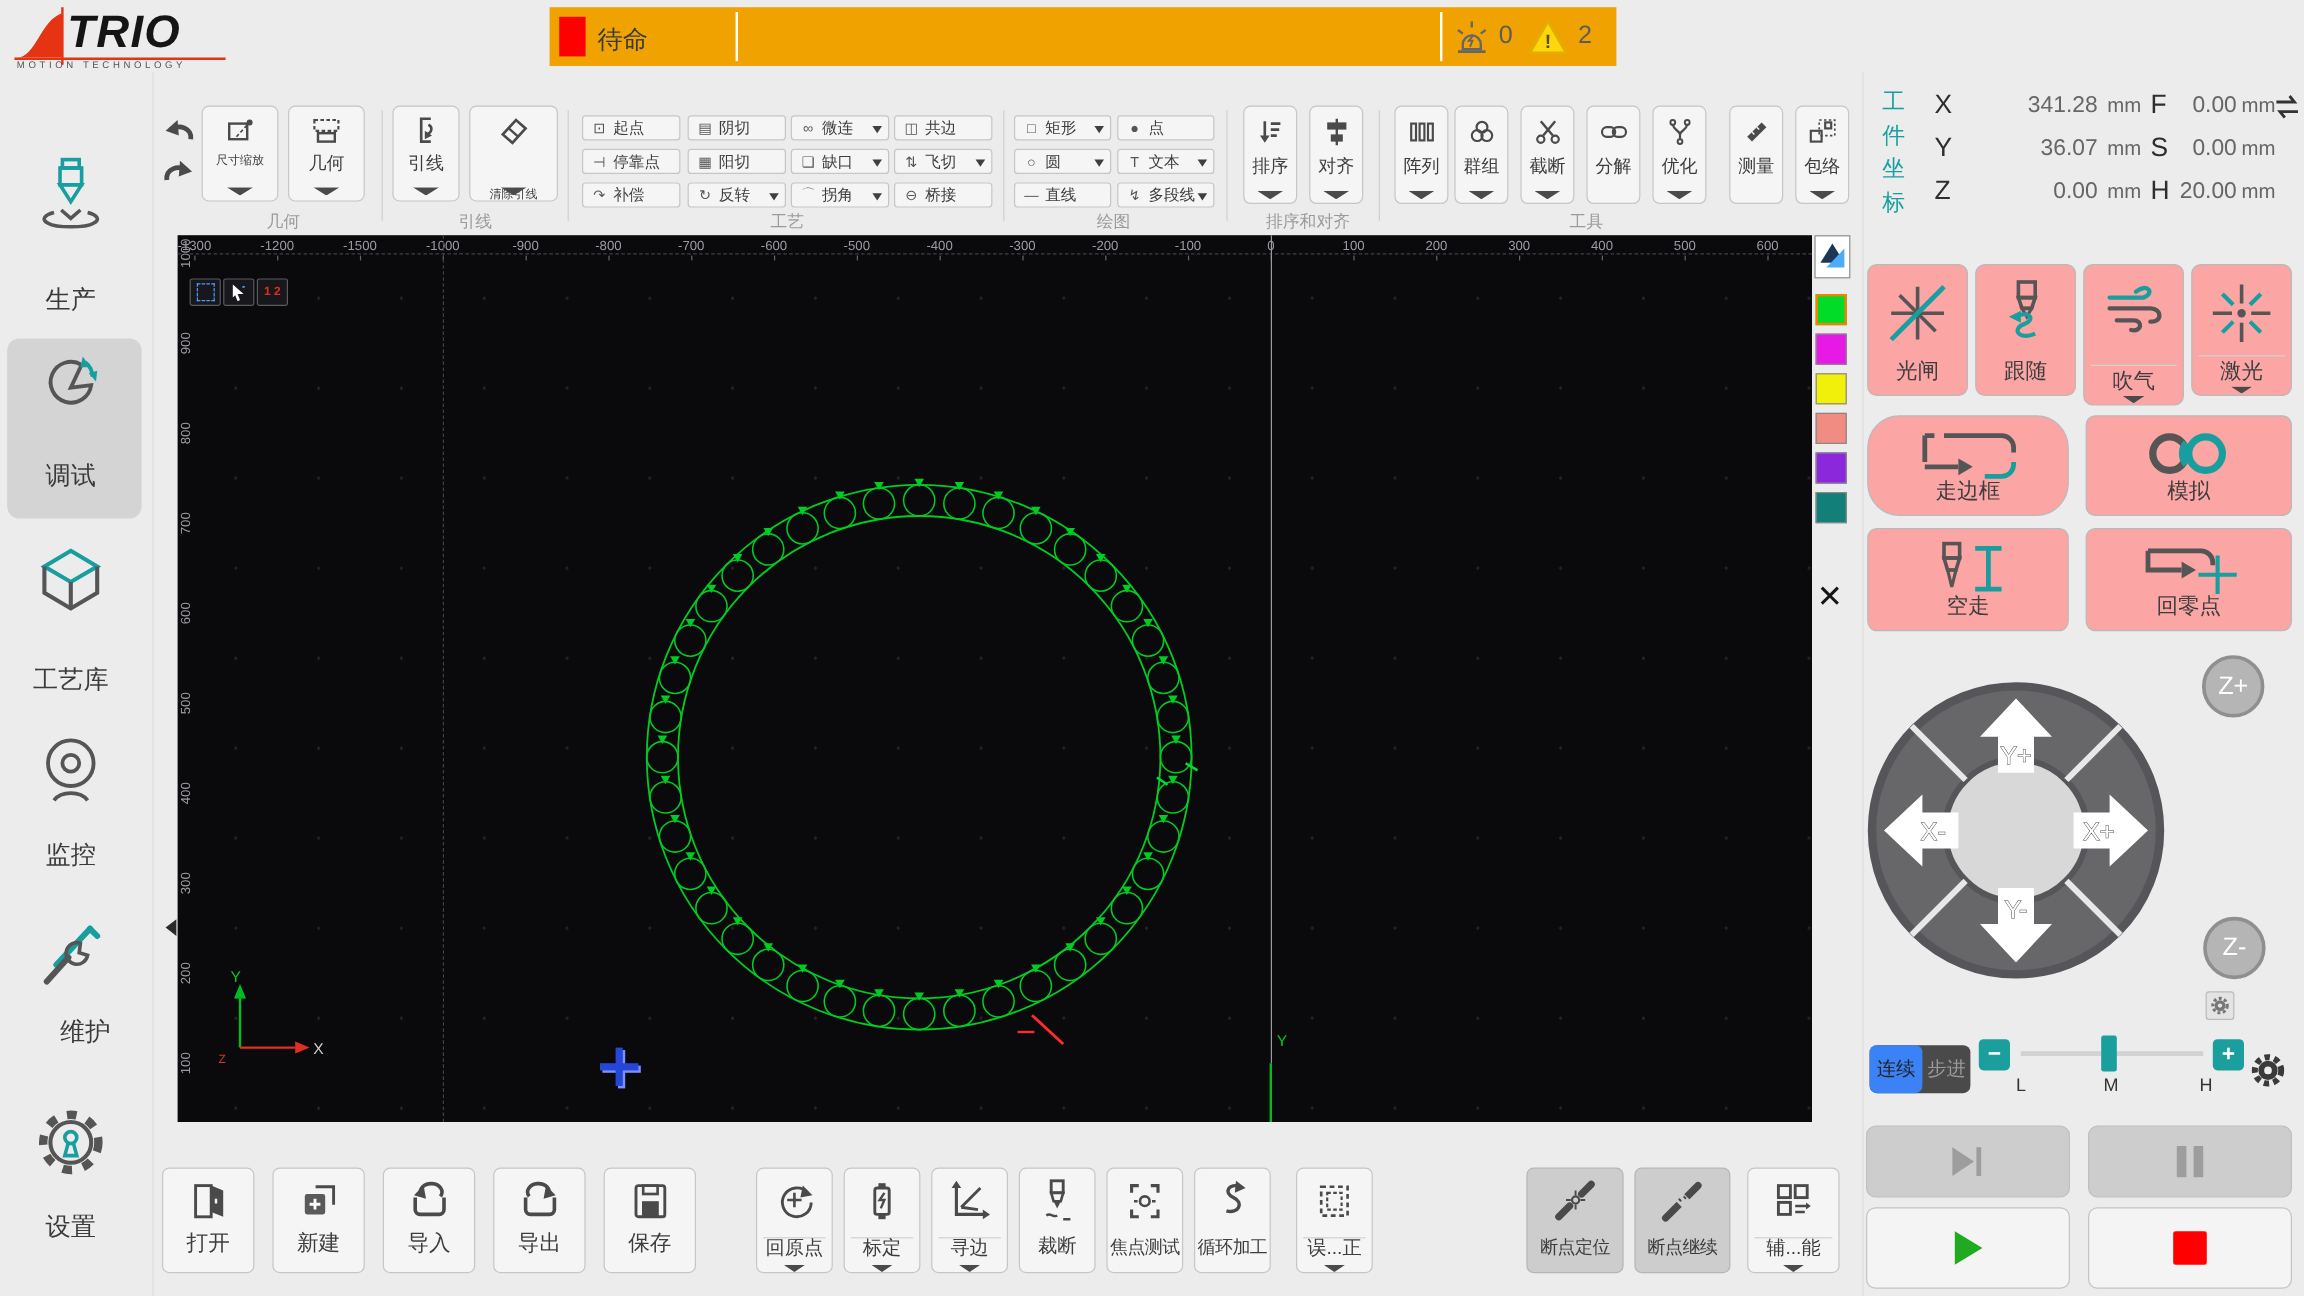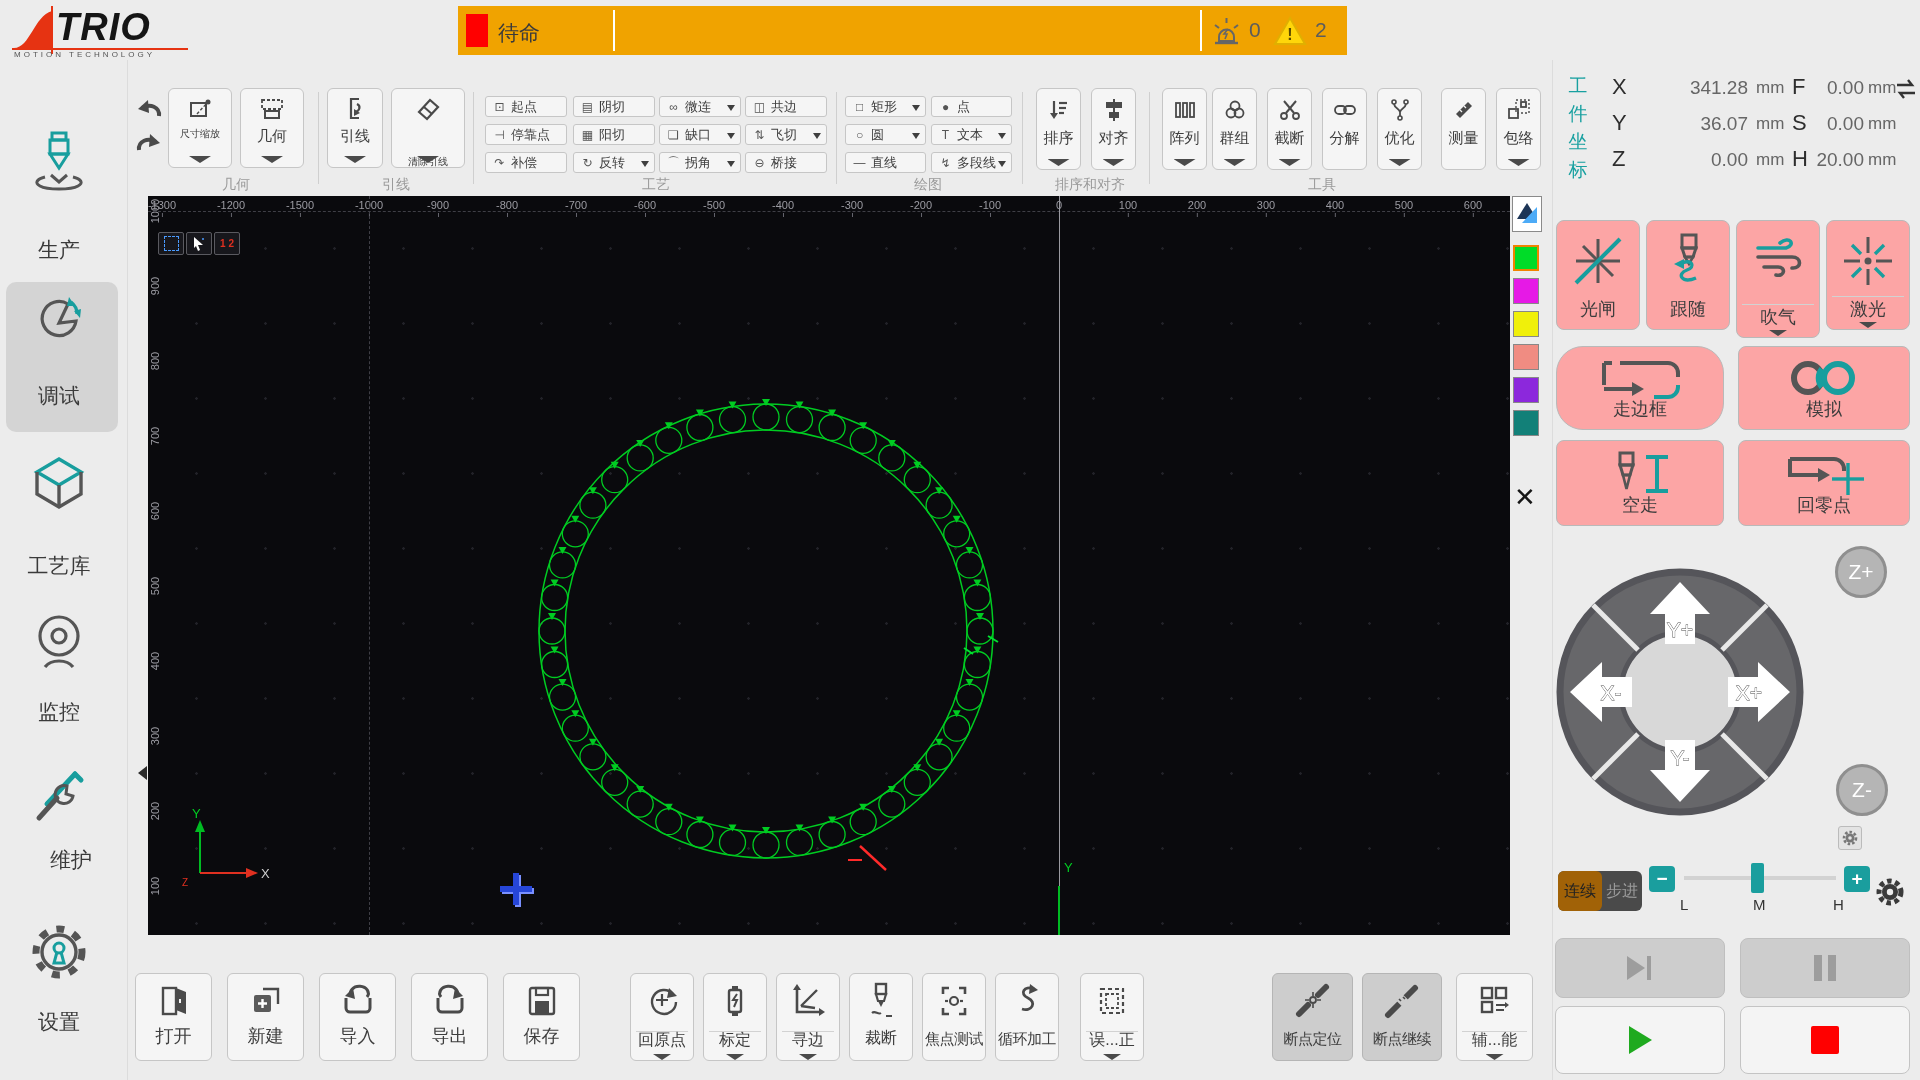--- a/index.html
+++ b/index.html
@@ -43,21 +43,21 @@
   .pswatch.sel{border:2px solid #f08300;}
   
   .crow span{position:absolute;}
   .caxis{font-size:22px;color:#2e2e2e;}
   .cval{font-size:19px;color:#666;text-align:right;}
   .cunit{font-size:17px;color:#666;}
   .vtitle{position:absolute;left:1566px;width:24px;text-align:center;font-size:19px;color:#18a0a0;line-height:28px;}
   .mbtn{position:absolute;background:#fca5a5;border:1.5px solid #b9b9b9;border-radius:8px;box-sizing:border-box;}
   .mbtn .blabel{font-size:18px;}
   .pilltoggle{position:absolute;left:1558px;top:871px;width:84px;height:40px;background:#4a4a4a;border-radius:6px;}
-  .pill-on{position:absolute;left:0;top:0;width:44px;height:40px;background:#a16207;border-radius:6px;display:flex;align-items:center;justify-content:center;font-size:16px;color:#222;}
+  .pill-on{position:absolute;left:0;top:0;width:44px;height:40px;background:#3b82f6;border-radius:6px;display:flex;align-items:center;justify-content:center;font-size:16px;color:#222;}
   .pill-off{position:absolute;right:0;top:0;width:40px;height:40px;display:flex;align-items:center;justify-content:center;font-size:16px;color:#9b9b9b;}
   .tealbtn{position:absolute;width:26px;height:26px;background:#1a9e9e;border-radius:4px;color:#fff;font-size:19px;font-weight:bold;display:flex;align-items:center;justify-content:center;}
   .lmh{position:absolute;top:896px;font-size:15px;color:#333;}
   .zbtn{position:absolute;width:52px;height:52px;border-radius:50%;background:#b5b5b5;border:3px solid #8f8f8f;box-sizing:border-box;color:#fff;font-size:21px;display:flex;align-items:center;justify-content:center;}
   .pbtn{position:absolute;width:170px;border-radius:8px;box-sizing:border-box;display:flex;align-items:center;justify-content:center;}
   
   .fbtn{width:77px;height:88px;}
   .b2btn{width:64px;height:88px;}
   .b2btn .blabel{font-size:16px;}
   .b4 .blabel{font-size:15px;letter-spacing:-0.5px;}

